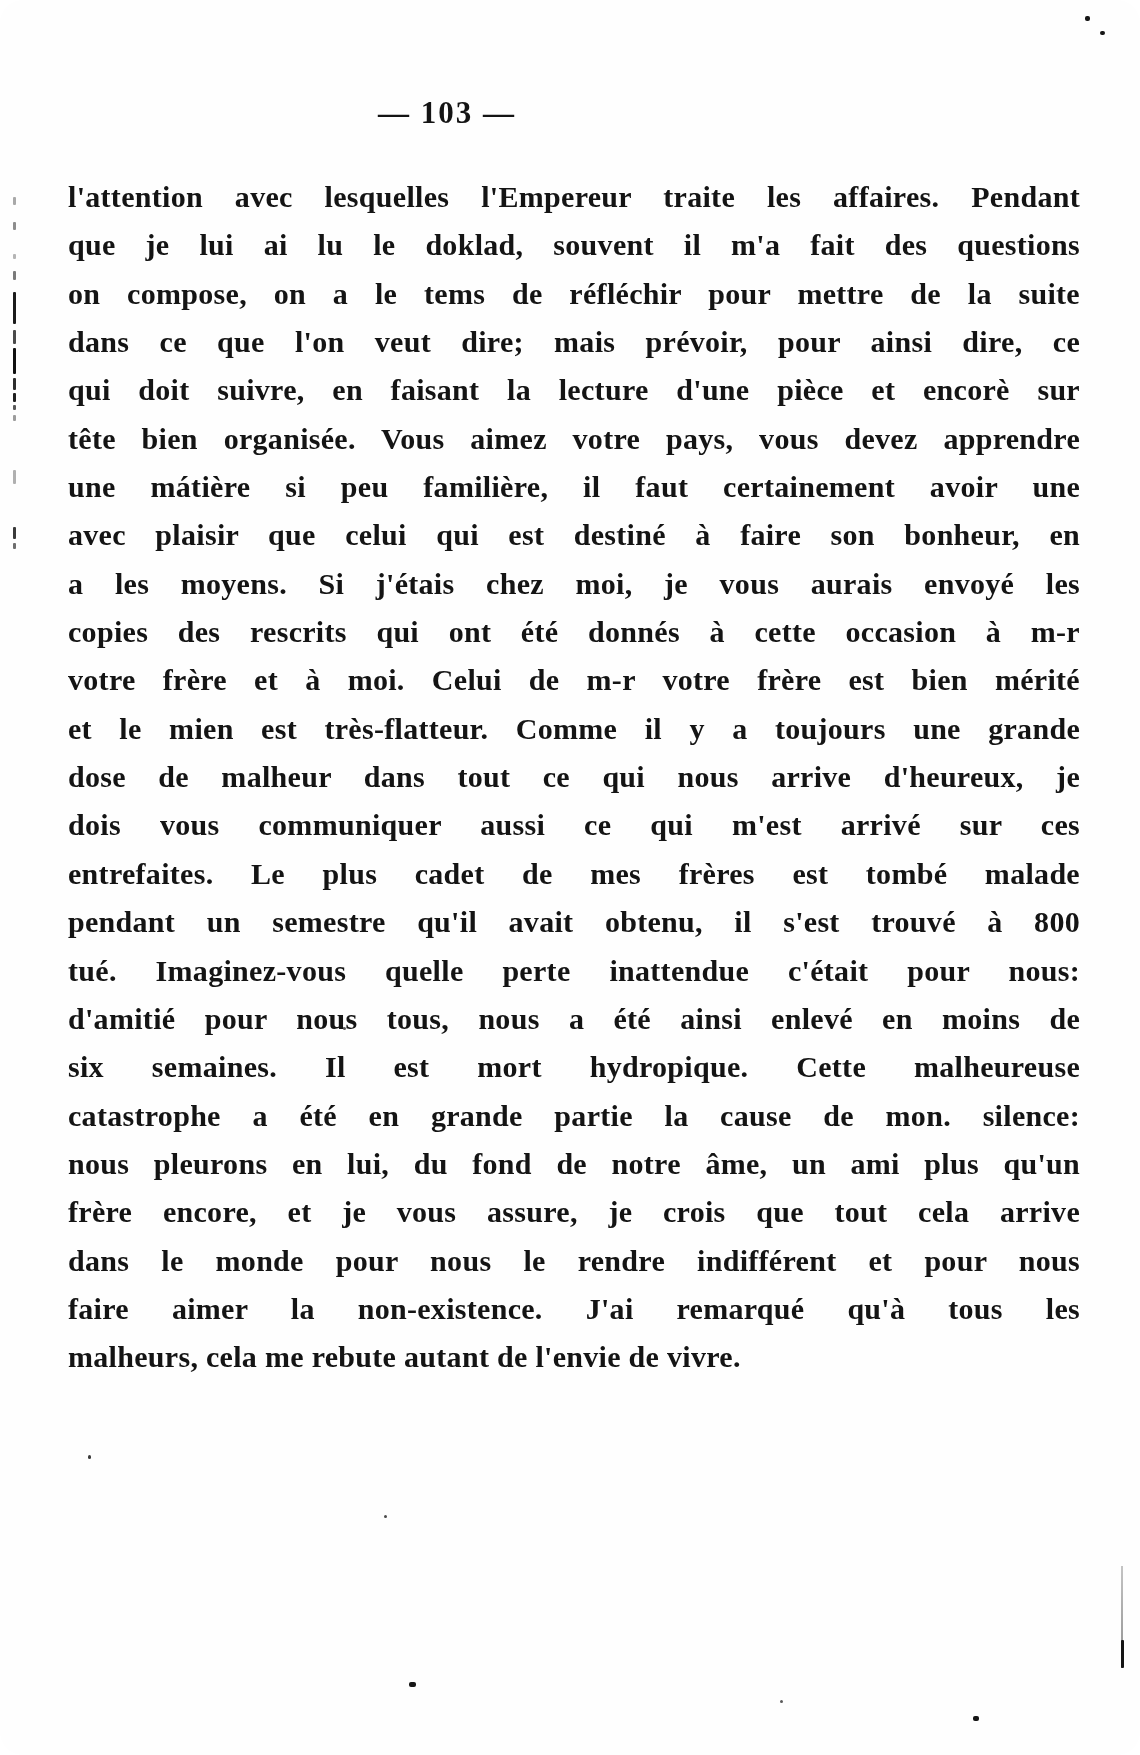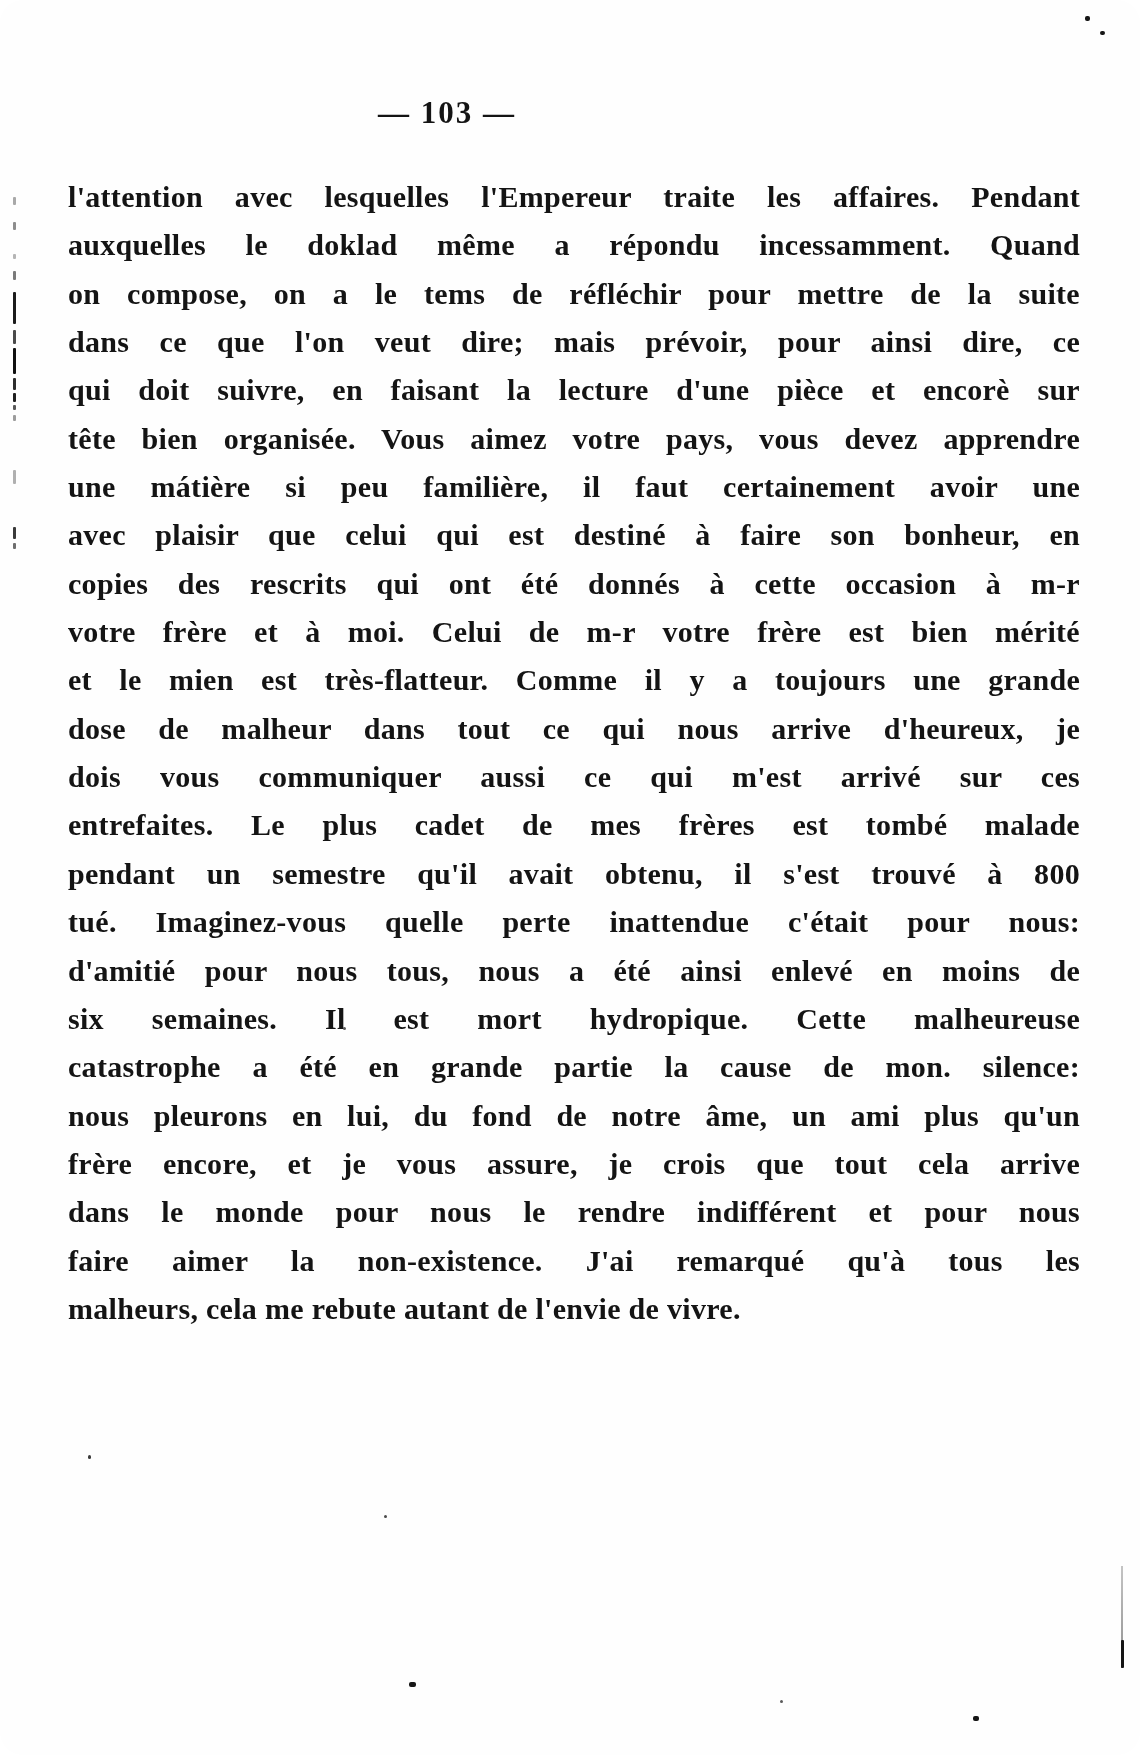--- a/index.html
+++ b/index.html
@@ -85,27 +85,28 @@
 </style>
 </head>
 <body>
 
 <div class="page">
 
   <div class="folio">— 103 —</div>
 
   <div class="text-block">
     <div class="line">l'attention avec lesquelles l'Empereur traite les affaires. Pendant</div>
-    <div class="line">auxquelles le doklad même a répondu incessamment. Quand</div>
+    <div class="line">que je lui ai lu le doklad, souvent il m'a fait des questions</div>
     <div class="line">on compose, on a le tems de réfléchir pour mettre de la suite</div>
     <div class="line">dans ce que l'on veut dire; mais prévoir, pour ainsi dire, ce</div>
     <div class="line">qui doit suivre, en faisant la lecture d'une pièce et encorè sur</div>
     <div class="line">tête bien organisée. Vous aimez votre pays, vous devez apprendre</div>
     <div class="line">une mátière si peu familière, il faut certainement avoir une</div>
     <div class="line">avec plaisir que celui qui est destiné à faire son bonheur, en</div>
+    <div class="line">a les moyens. Si j'étais chez moi, je vous aurais envoyé les</div>
     <div class="line">copies des rescrits qui ont été donnés à cette occasion à m-r</div>
     <div class="line">votre frère et à moi. Celui de m-r votre frère est bien mérité</div>
     <div class="line">et le mien est très-flatteur. Comme il y a toujours une grande</div>
     <div class="line">dose de malheur dans tout ce qui nous arrive d'heureux, je</div>
     <div class="line">dois vous communiquer aussi ce qui m'est arrivé sur ces</div>
     <div class="line">entrefaites. Le plus cadet de mes frères est tombé malade</div>
     <div class="line">pendant un semestre qu'il avait obtenu, il s'est trouvé à 800</div>
     <div class="line">tué. Imaginez-vous quelle perte inattendue c'était pour nous:</div>
     <div class="line">d'amitié pour nous tous, nous a été ainsi enlevé en moins de</div>
     <div class="line">six semaines. Il est mort hydropique. Cette malheureuse</div>

